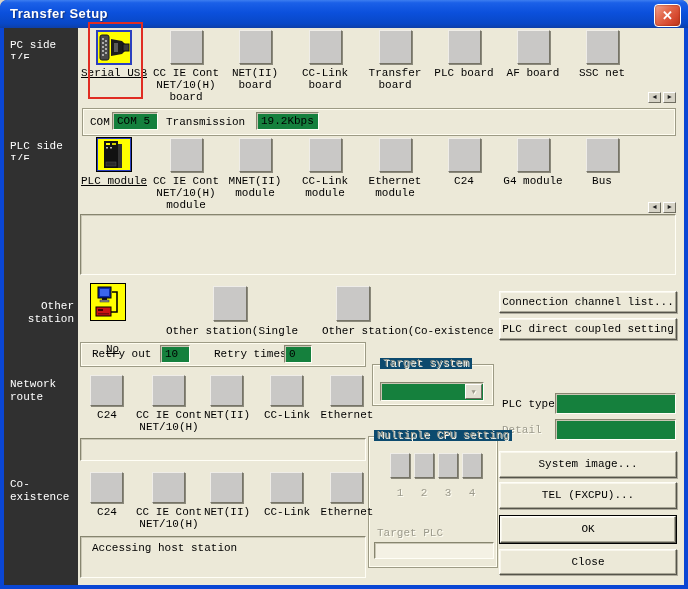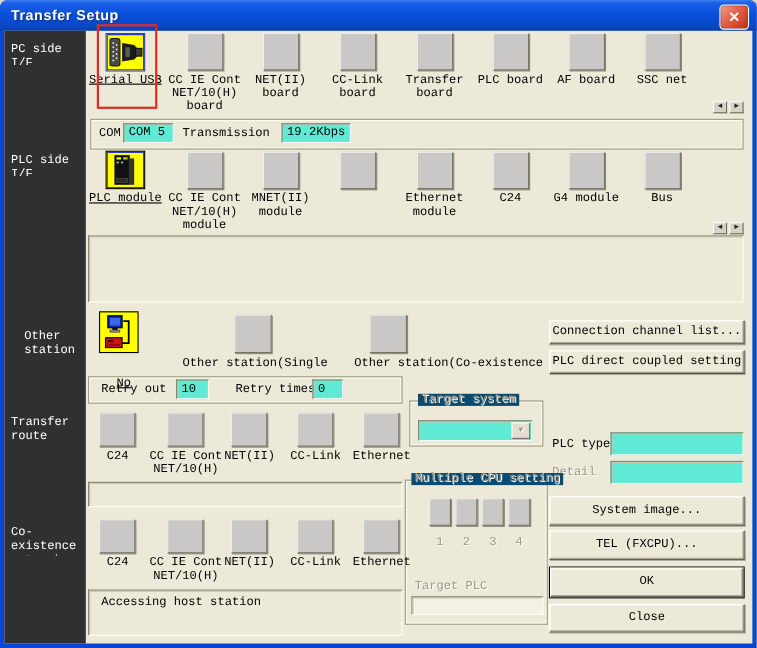--- a/index.html
+++ b/index.html
@@ -36,21 +36,21 @@
     border:1px solid;border-color:#efede8 #767467 #767467 #efede8;
     box-shadow:1px 1px 0 rgba(60,58,48,.55);
   }
   .icon-box{position:absolute;background:#ffff00;border:1px solid #000;}
   .icon-box.sel{border:1px solid #2b3fbf;box-shadow:0 0 0 1px #2b3fbf inset;}
   .lbl{position:absolute;text-align:center;line-height:12px;}
   .lbl-nowrap{position:absolute;white-space:nowrap;line-height:12px;}
   .sel-lbl{text-decoration:underline;}
   .etched{position:absolute;border:1px solid #9d9b85;box-shadow:inset 0 0 0 1px #fffdf0;}
   .sunken{
-    position:absolute;background:#5eead4;
+    position:absolute;background:#15803d;
     border:1px solid;border-color:#87856f #fffef6 #fffef6 #87856f;
     box-shadow:inset 1px 1px 0 #c9c6b4;
   }
   .panel{background:#ece9d8;}
   .field-text{padding:2px 0 0 4px;line-height:13px;overflow:hidden;white-space:nowrap;}
   .btn{
     position:absolute;background:#ece9d8;text-align:center;
     border:1px solid;border-color:#fffef8 #55544a #55544a #fffef8;
     box-shadow:inset -1px -1px 0 #a8a696,inset 1px 1px 0 #f8f6ec,1px 1px 0 rgba(60,58,48,.35);
     line-height:20px;cursor:default;
@@ -78,22 +78,22 @@
 
   <div class="titlebar">
     <div class="title-text">Transfer Setup</div>
   </div>
   <div class="close-btn">✕</div>
 
   <div class="client"></div>
   <div class="sidebar"></div>
   <div class="side-label" style="left:10px;top:39px;height:20px;">PC side I/F</div>
   <div class="side-label" style="left:10px;top:140px;height:20px;">PLC side I/F</div>
-  <div class="side-label" style="left:22px;top:300px;height:27px;">Other station</div>
-  <div class="side-label" style="left:10px;top:378px;height:27px;">Transfer route</div>
+  <div class="side-label" style="left:8px;top:300px;height:27px;text-align:right;">Other station</div>
+  <div class="side-label" style="left:10px;top:378px;height:27px;">Network route</div>
   <div class="side-label" style="left:10px;top:478px;height:27px;width:68px;">Co-existence network</div>
 
   <div class="icon-box sel" style="left:96px;top:30px;width:36px;height:35px;">
     <svg width="34" height="33" viewBox="0 0 34 33">
       <rect x="3" y="4" width="9" height="25" rx="2" fill="#4a4a4a" stroke="#1a1a1a"></rect>
       <circle cx="6" cy="8" r="0.9" fill="#ddd"></circle>
         <circle cx="9" cy="10" r="0.9" fill="#ddd"></circle>
       <circle cx="6" cy="12" r="0.9" fill="#ddd"></circle>
         <circle cx="9" cy="14" r="0.9" fill="#ddd"></circle>
       <circle cx="6" cy="16" r="0.9" fill="#ddd"></circle>
@@ -149,20 +149,21 @@
   <div class="sq" style="left:239px;top:138px;width:33px;height:34px;"></div>
   <div class="sq" style="left:309px;top:138px;width:33px;height:34px;"></div>
   <div class="sq" style="left:379px;top:138px;width:33px;height:34px;"></div>
   <div class="sq" style="left:448px;top:138px;width:33px;height:34px;"></div>
   <div class="sq" style="left:517px;top:138px;width:33px;height:34px;"></div>
   <div class="sq" style="left:586px;top:138px;width:33px;height:34px;"></div>
 
   <div class="lbl sel-lbl" style="left:77px;top:175px;width:74px;">PLC module</div>
   <div class="lbl" style="left:149px;top:175px;width:74px;">CC IE Cont NET/10(H) module</div>
   <div class="lbl" style="left:218px;top:175px;width:74px;">MNET(II) module</div>
+  <div class="lbl" style="left:288px;top:175px;width:74px;">CC-Link module</div>
   <div class="lbl" style="left:358px;top:175px;width:74px;">Ethernet module</div>
   <div class="lbl" style="left:427px;top:175px;width:74px;">C24</div>
   <div class="lbl" style="left:496px;top:175px;width:74px;">G4 module</div>
   <div class="lbl" style="left:565px;top:175px;width:74px;">Bus</div>
 
   <div class="arrow-btn" style="left:648px;top:202px;">◄</div>
   <div class="arrow-btn" style="left:663px;top:202px;">►</div>
 
   <div class="sunken panel" style="left:80px;top:214px;width:596px;height:61px;"></div>
 

